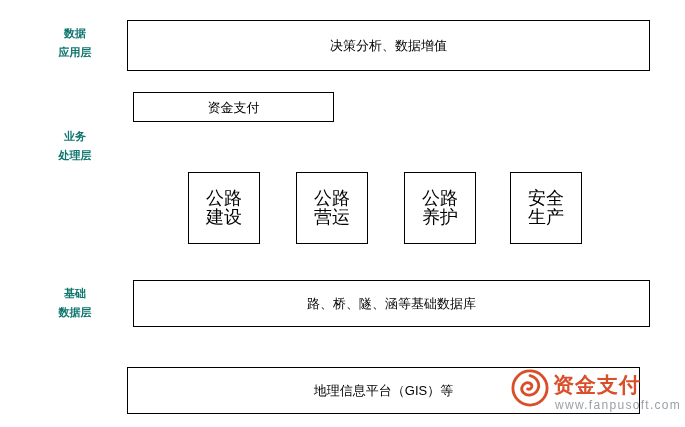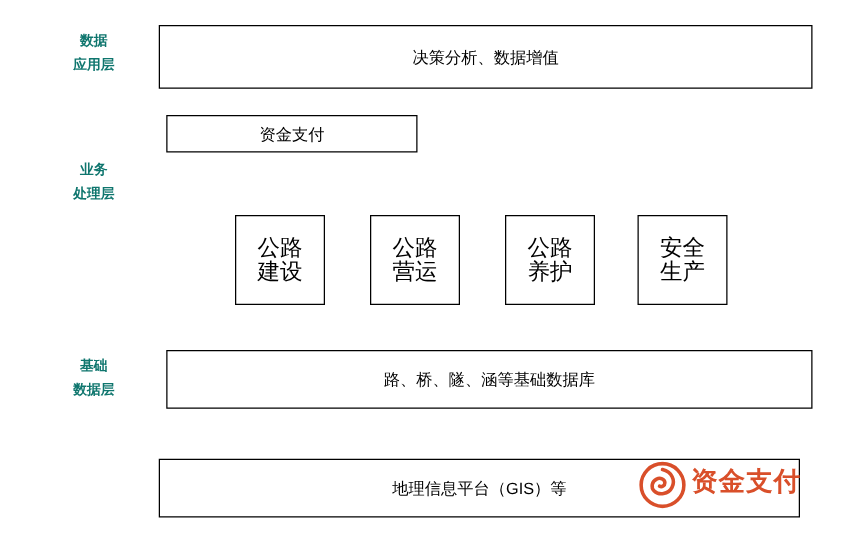--- a/index.html
+++ b/index.html
@@ -109,15 +109,16 @@
   <div class="box" style="left:133px; top:280px; width:517px; height:47px;">路、桥、隧、涵等基础数据库</div>
 
   <div class="box" style="left:127px; top:367px; width:513px; height:47px;">地理信息平台（GIS）等</div>
 
   <div id="watermark">
     <svg class="wm-logo" viewBox="0 0 40 40">
       <circle cx="20" cy="20" r="18" fill="none" stroke="#d94f2a" stroke-width="3"></circle>
       <path d="M20 7 C28 9 31 16 28 22 C25 28 17 29 13 25 C10 22 11 17 15 15 C18 13.5 22 15 22 18 C22 20.5 19.5 22 17.5 21" fill="none" stroke="#d94f2a" stroke-width="3" stroke-linecap="round"></path>
     </svg>
     <div class="wm-title">资金支付</div>
+    <div class="wm-sub">www.fanpusoft.com</div>
   </div>
 
 </div>
 
 </body></html>

